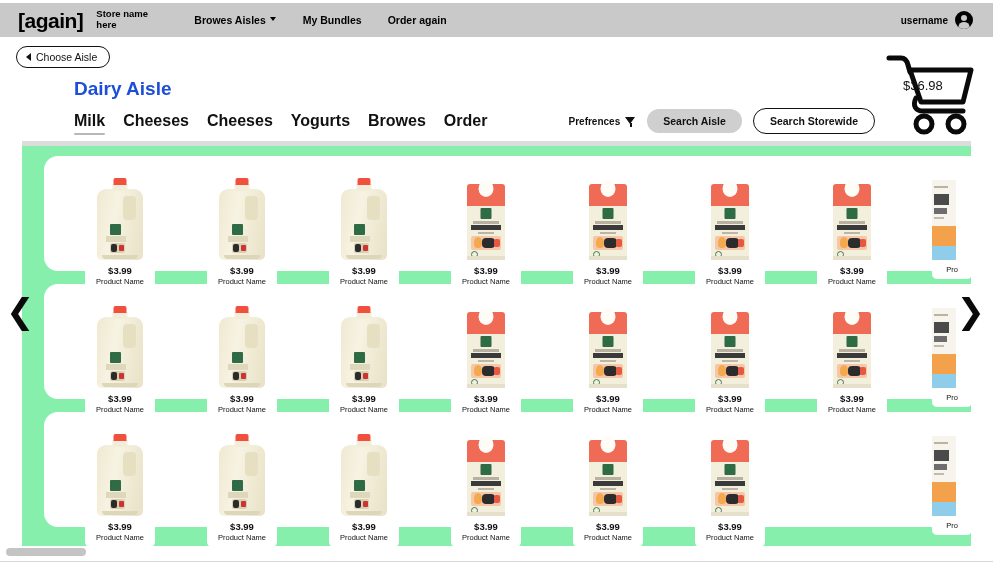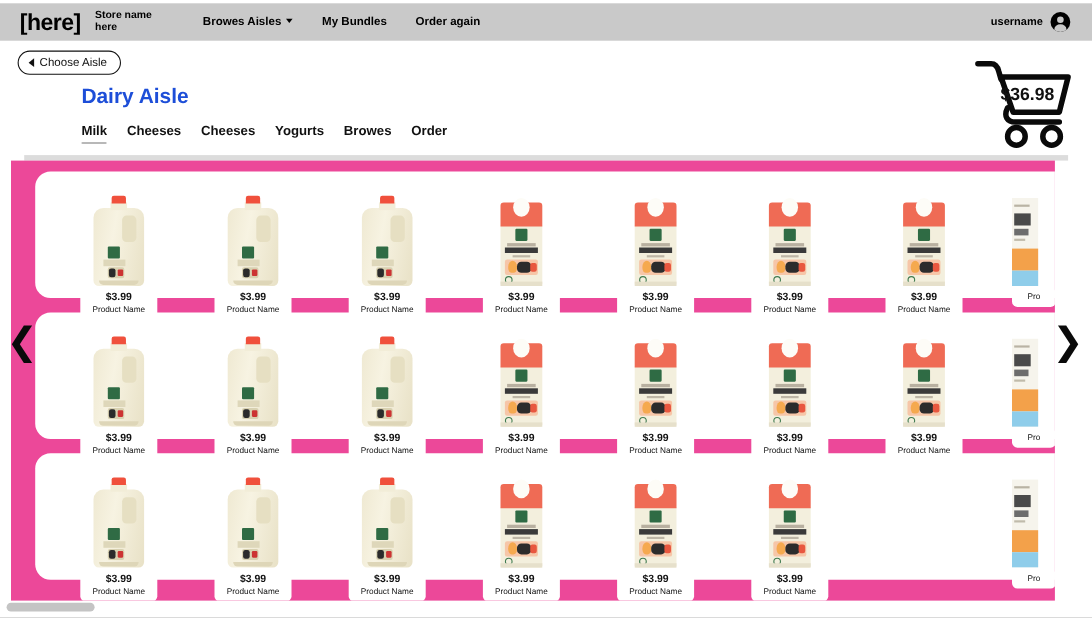--- a/index.html
+++ b/index.html
@@ -41,21 +41,21 @@
     position: absolute; left: 16px; top: 46px;
     border: 1.3px solid #111; border-radius: 14px;
     padding: 4px 12px 4px 9px; font-size: 10.5px; color: #111;
     display: flex; align-items: center; gap: 5px; background: #fff; cursor: pointer;
   }
   .chev-left-sm { width: 0; height: 0; border-top: 4px solid transparent; border-bottom: 4px solid transparent; border-right: 5px solid #111; }
 
   
   .page-title { position: absolute; left: 74px; top: 78px; font-size: 19px; font-weight: bold; color: #1d4ed8; }
   .tabs { position: absolute; left: 74px; top: 112px; display: flex; gap: 18px; }
-  .tab { font-size: 12px; font-weight: bold; color: #111; padding-bottom: 5px; cursor: pointer; position: relative; }
+  .tab { font-size: 16px; font-weight: bold; color: #111; padding-bottom: 5px; cursor: pointer; position: relative; }
   .tab.active::after { content: ""; position: absolute; left: 0; right: 0; bottom: 0; height: 2.5px; background: #b8b8b8; border-radius: 2px; }
 
   .controls { position: absolute; right: 118px; top: 108px; display: flex; align-items: center; gap: 11px; }
   .pref { font-size: 10px; font-weight: bold; color: #111; display: flex; align-items: center; gap: 5px; cursor: pointer; }
   .filter-ic { width: 11px; height: 11px; position: relative; }
   .filter-ic::before {
     content:""; position:absolute; left:0; top:1px; width:0; height:0;
     border-left:5.5px solid transparent; border-right:5.5px solid transparent; border-top:7px solid #111;
   }
   .filter-ic::after { content:""; position:absolute; left:4.6px; top:7px; width:1.8px; height:4px; background:#111; }
@@ -63,28 +63,28 @@
     font-size: 10.5px; font-weight: bold; color: #111; border-radius: 15px;
     padding: 6px 16px; cursor: pointer; white-space: nowrap;
   }
   .pill-filled { background: #cfcfcf; }
   .pill-outline { background: #fff; border: 1.3px solid #111; }
 
   
   .cart { position: absolute; right: 18px; top: 50px; width: 92px; height: 86px; }
   .cart svg { width: 92px; height: 86px; }
   .cart-amount {
-    position: absolute; left: 20px; top: 28px; width: 62px; text-align: center;
-    font-size: 16px; font-weight: bold; color: #111;
+    position: absolute; left: 20px; top: 28px; width: 62px; 
+    font-size: 13px; font-weight: normal; color: #111;
   }
 
   
   .carousel {
-    position: absolute; left: 10px; top: 146px; width: 949px; height: 400px;
-    background: #ec4899; overflow: hidden;
+    position: absolute; left: 22px; top: 146px; width: 949px; height: 400px;
+    background: #86efac; overflow: hidden;
   }
   .row-card {
     position: absolute; left: 22px; width: 960px; background: #ffffff;
     border-radius: 14px;
   }
   .row1 { top: 10px; height: 115px; }
   .row2 { top: 138px; height: 115px; }
   .row3 { top: 266px; height: 115px; }
 
   .prod {
@@ -155,21 +155,21 @@
   .inner-top-rule { position: absolute; left: 22px; top: 141px; width: 949px; height: 5px; background: #dcdcdc; }
 </style>
 </head>
 <body>
 
 <div class="app">
   <div class="top-rule"></div>
 
   <div class="topbar">
     <div class="logo-block">
-      <div class="logo-mark">[here]</div>
+      <div class="logo-mark">[again]</div>
       <div class="store-name">Store name here</div>
     </div>
     <div class="nav-links">
       <div class="nav-link">
         <span>Browes Aisles</span>
         <span class="caret-dn"></span>
       </div>
       <div class="nav-link">
         <span>My Bundles</span>
       </div>
@@ -191,20 +191,28 @@
   <div class="page-title">Dairy Aisle</div>
   <div class="tabs">
     <div class="tab active">Milk</div>
     <div class="tab">Cheeses</div>
     <div class="tab">Cheeses</div>
     <div class="tab">Yogurts</div>
     <div class="tab">Browes</div>
     <div class="tab">Order</div>
   </div>
 
+  <div class="controls">
+    <div class="pref">
+      <span>Prefrences</span>
+      <span class="filter-ic"></span>
+    </div>
+    <div class="pill pill-filled">Search Aisle</div>
+    <div class="pill pill-outline">Search Storewide</div>
+  </div>
 
   <div class="cart">
     <svg viewBox="0 0 92 86">
       <path d="M6 8 H18 C22 8 24 11 25 15 L27 22" fill="none" stroke="#0a0a0a" stroke-width="5" stroke-linecap="round"></path>
       <path d="M27 20 H88 L80 52 H38 Z" fill="none" stroke="#0a0a0a" stroke-width="5" stroke-linejoin="round"></path>
       <path d="M33 48 C29 56 33 61 40 61 H80" fill="none" stroke="#0a0a0a" stroke-width="5" stroke-linecap="round"></path>
       <circle cx="41" cy="74" r="8" fill="none" stroke="#0a0a0a" stroke-width="5"></circle>
       <circle cx="73" cy="74" r="8" fill="none" stroke="#0a0a0a" stroke-width="5"></circle>
     </svg>
     <div class="cart-amount">$36.98</div>

